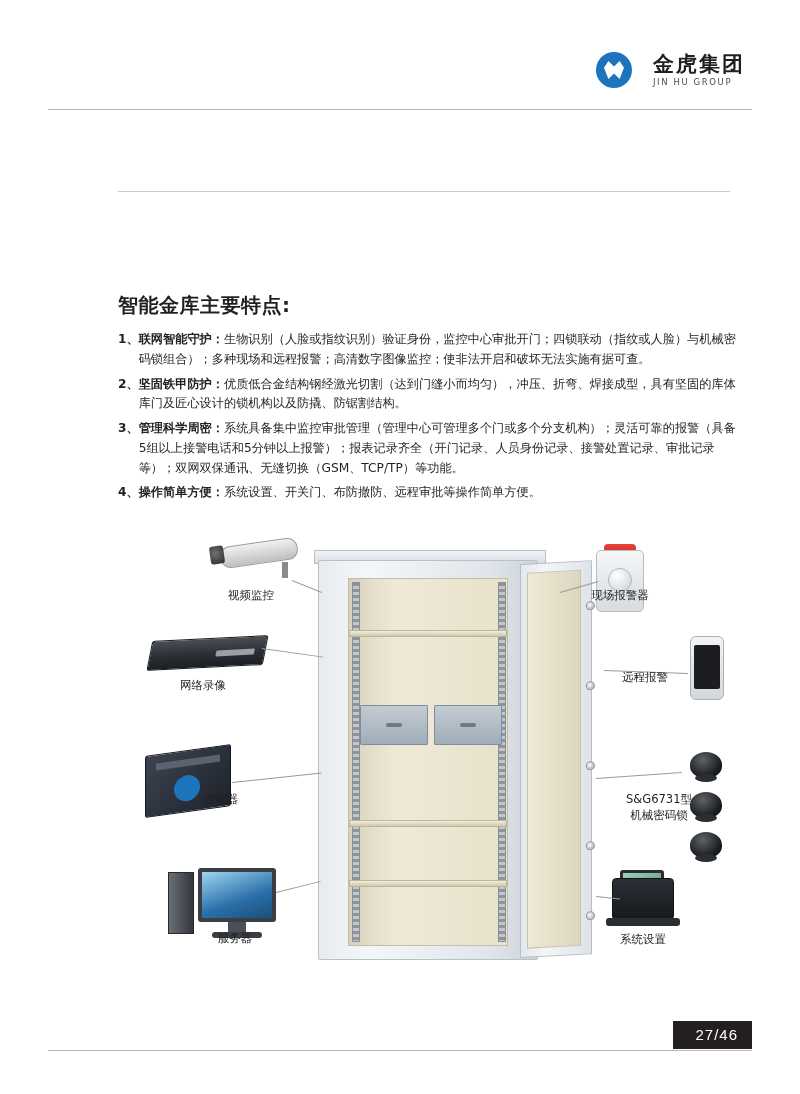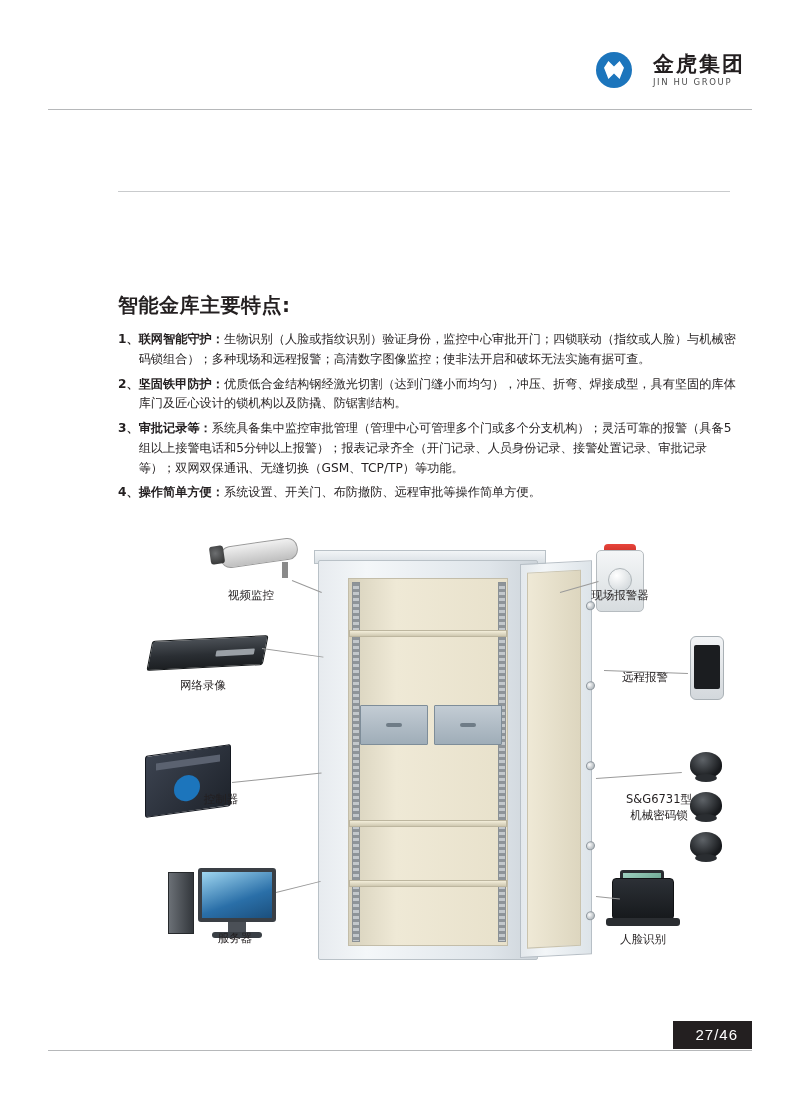--- a/index.html
+++ b/index.html
@@ -430,21 +430,21 @@
     <span class="feature-body"><b>联网智能守护：</b><span>生物识别（人脸或指纹识别）验证身份，监控中心审批开门；四锁联动（指纹或人脸）与机械密码锁组合）；多种现场和远程报警；高清数字图像监控；使非法开启和破坏无法实施有据可查。</span></span>
   </div>
 
   <div class="feature-row">
     <span class="feature-num">2、</span>
     <span class="feature-body"><b>坚固铁甲防护：</b><span>优质低合金结构钢经激光切割（达到门缝小而均匀），冲压、折弯、焊接成型，具有坚固的库体 库门及匠心设计的锁机构以及防撬、防锯割结构。</span></span>
   </div>
 
   <div class="feature-row">
     <span class="feature-num">3、</span>
-    <span class="feature-body"><b>审批记录等：</b><span>系统具备集中监控审批管理（管理中心可管理多个门或多个分支机构）；灵活可靠的报警（具备5组以上接警电话和5分钟以上报警）；报表记录齐全（开门记录、人员身份记录、接警处置记录、审批记录等）；双网双保通讯、无缝切换（GSM、TCP/TP）等功能。</span></span>
+    <span class="feature-body"><b>管理科学周密：</b><span>系统具备集中监控审批管理（管理中心可管理多个门或多个分支机构）；灵活可靠的报警（具备5组以上接警电话和5分钟以上报警）；报表记录齐全（开门记录、人员身份记录、接警处置记录、审批记录等）；双网双保通讯、无缝切换（GSM、TCP/TP）等功能。</span></span>
   </div>
 
   <div class="feature-row">
     <span class="feature-num">4、</span>
     <span class="feature-body"><b>操作简单方便：</b><span>系统设置、开关门、布防撤防、远程审批等操作简单方便。</span></span>
   </div>
 </div>
 
 <div class="illus">
 
@@ -506,17 +506,17 @@
   <div class="knob" style="left:690px; top:272px;"></div>
   <div class="knob" style="left:690px; top:312px;"></div>
   <div class="lead" style="left:596px; top:258px; width:86px; transform:rotate(-4deg);"></div>
   <div class="lbl" style="left:598px; top:272px; width:122px;">S&amp;G6731型
 机械密码锁</div>
 
   <div class="face-screen"></div>
   <div class="face-dev"></div>
   <div class="face-base"></div>
   <div class="lead" style="left:596px; top:376px; width:24px; transform:rotate(6deg);"></div>
-  <div class="lbl" style="left:588px; top:412px; width:110px;">人脸识别</div>
+  <div class="lbl" style="left:588px; top:412px; width:110px;">系统设置</div>
 </div>
 
 <div class="footer-rule"></div>
 <div class="page-tab">27/46</div>
 
 </body></html>

